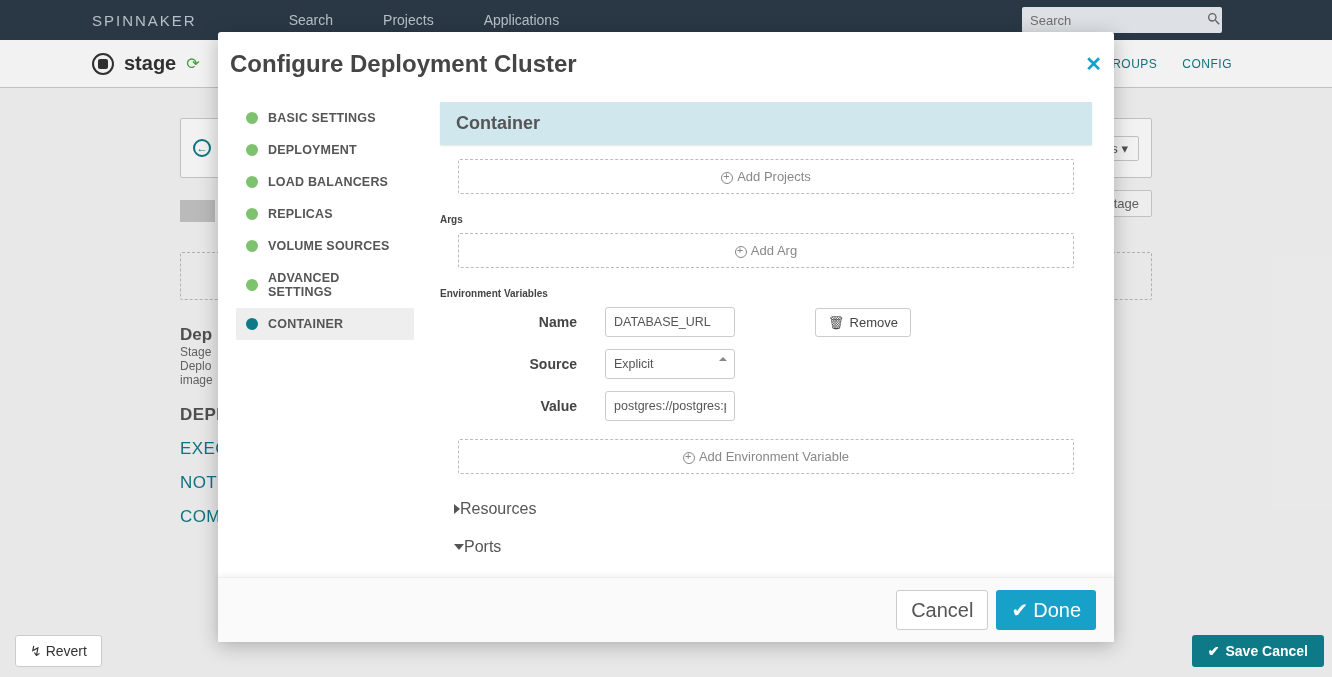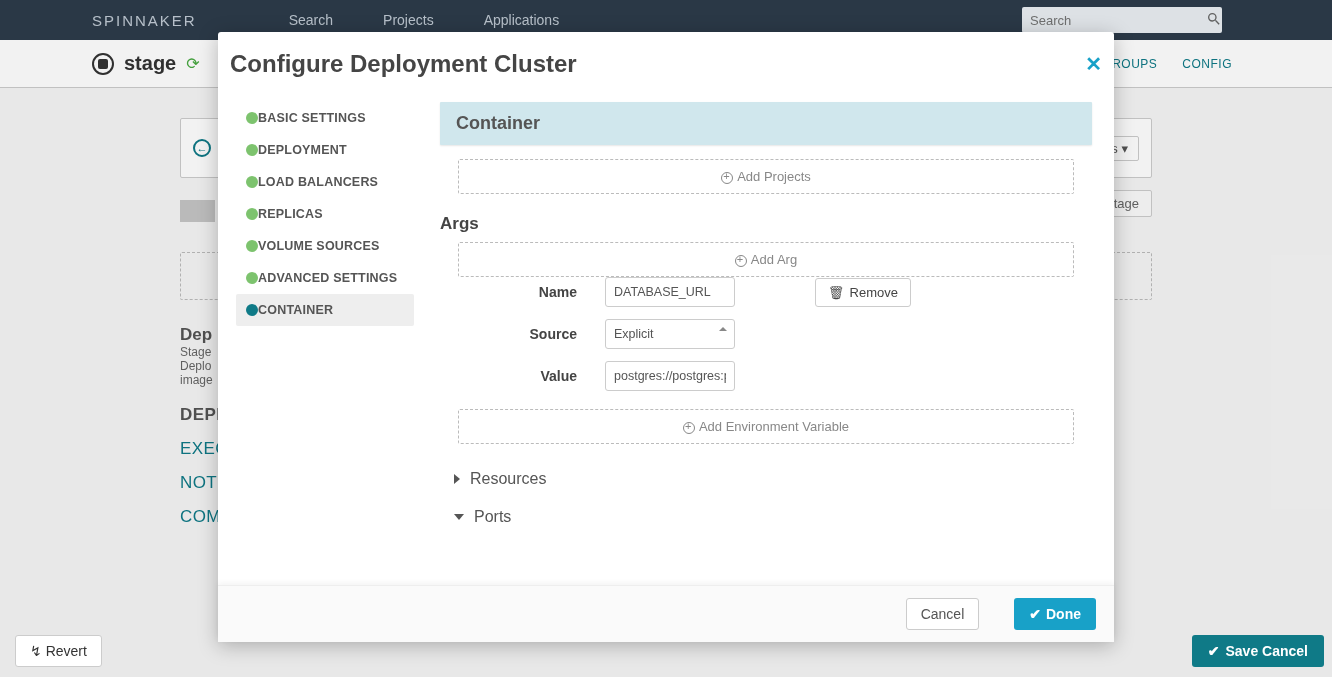--- a/index.html
+++ b/index.html
@@ -134,21 +134,21 @@
       margin-left:auto; color:#18a1c8; font-size:20px; cursor:pointer;
       font-weight:bold;
     }
     .modal-body {
       flex:1; display:flex; overflow:hidden;
     }
     .sidebar {
       width: 200px; padding: 6px 4px 6px 18px;
     }
     .side-item {
-      display:flex; align-items:center; 
+      display:flex; align-items:center; gap:10px;
       padding: 9px 10px; font-size:12.5px;
       font-weight:600; color:#555;
       cursor:pointer;
       letter-spacing:0.2px;
     }
     .side-item .dot {
       width:12px; height:12px; border-radius:50%;
       background:#7dc36e; flex-shrink:0;
     }
     .side-item.active {
@@ -168,21 +168,21 @@
       margin-bottom: 14px;
     }
     .dashed-btn {
       border:1px dashed #bbb; border-radius:2px;
       text-align:center; padding:9px 0;
       color:#888; font-size:13px;
       cursor:pointer;
       margin:0 18px;
     }
     .field-label {
-      font-size:17px; font-weight:700; color:#444;
+      font-size:10px; font-weight:700; color:#444;
       margin: 20px 0 8px 0;
     }
     .form-row {
       display:flex; align-items:center;
       margin-bottom: 12px;
     }
     .form-row .row-label {
       width: 165px; text-align:right;
       padding-right: 28px;
       font-size:14px; font-weight:600; color:#444;
@@ -211,21 +211,21 @@
       border-right:4px solid transparent; border-top:4px solid #888;
     }
     .remove-btn {
       margin-left: 80px;
       border:1px solid #ccc; border-radius:3px;
       background:#fff; padding:6px 12px;
       font-size:13px; color:#444; cursor:pointer;
       display:flex; align-items:center; gap:5px;
     }
     .collapsible {
-      display:flex; align-items:center; gap:10px;
+      display:flex; align-items:center; gap:0;
       padding: 10px 14px; font-size:16px; color:#555;
       cursor:pointer;
     }
     .chevron {
       display:inline-block; width:0; height:0;
       border-top:5px solid transparent;
       border-bottom:5px solid transparent;
       border-left:6px solid #555;
     }
     .chevron.down {
@@ -236,25 +236,25 @@
     }
     .modal-footer {
       border-top:1px solid #eee;
       padding: 12px 18px;
       display:flex; justify-content:flex-end; gap:8px;
       background:#fafafa;
       box-shadow: 0 -2px 6px rgba(0,0,0,0.05);
     }
     .btn {
       padding: 7px 14px; border-radius:3px;
-      font-size:14px; cursor:pointer;
+      font-size:20px; cursor:pointer;
       border:1px solid transparent;
     }
     .btn-cancel { background:#fff; border:1px solid #ccc; color:#555; }
-    .btn-primary { background:#18a1c8; color:#fff; font-weight:700;margin-left:27px; }
+    .btn-primary { background:#18a1c8; color:#fff; font-weight:400; }
     .btn-primary .check { margin-right:5px; }
     
     .bottom-left {
       position:absolute; left:15px; bottom:10px;
     }
     .revert-btn {
       border:1px solid #ccc; background:#fff;
       padding:7px 14px; border-radius:3px;
       font-size:14px; color:#333; cursor:pointer;
     }
@@ -385,20 +385,21 @@
 
       <div class="dashed-btn">
         <span class="plus-circle"></span><span>Add Projects</span>
       </div>
 
       <div class="field-label">Args</div>
       <div class="dashed-btn">
         <span class="plus-circle"></span><span>Add Arg</span>
       </div>
 
+      <div class="field-label">Environment Variables</div>
 
       <div class="form-row">
         <span class="row-label">Name</span>
         <input class="text-input" type="text" value="DATABASE_URL" style="">
         <button class="remove-btn">
           <span>🗑</span>
           <span>Remove</span>
         </button>
       </div>
 

